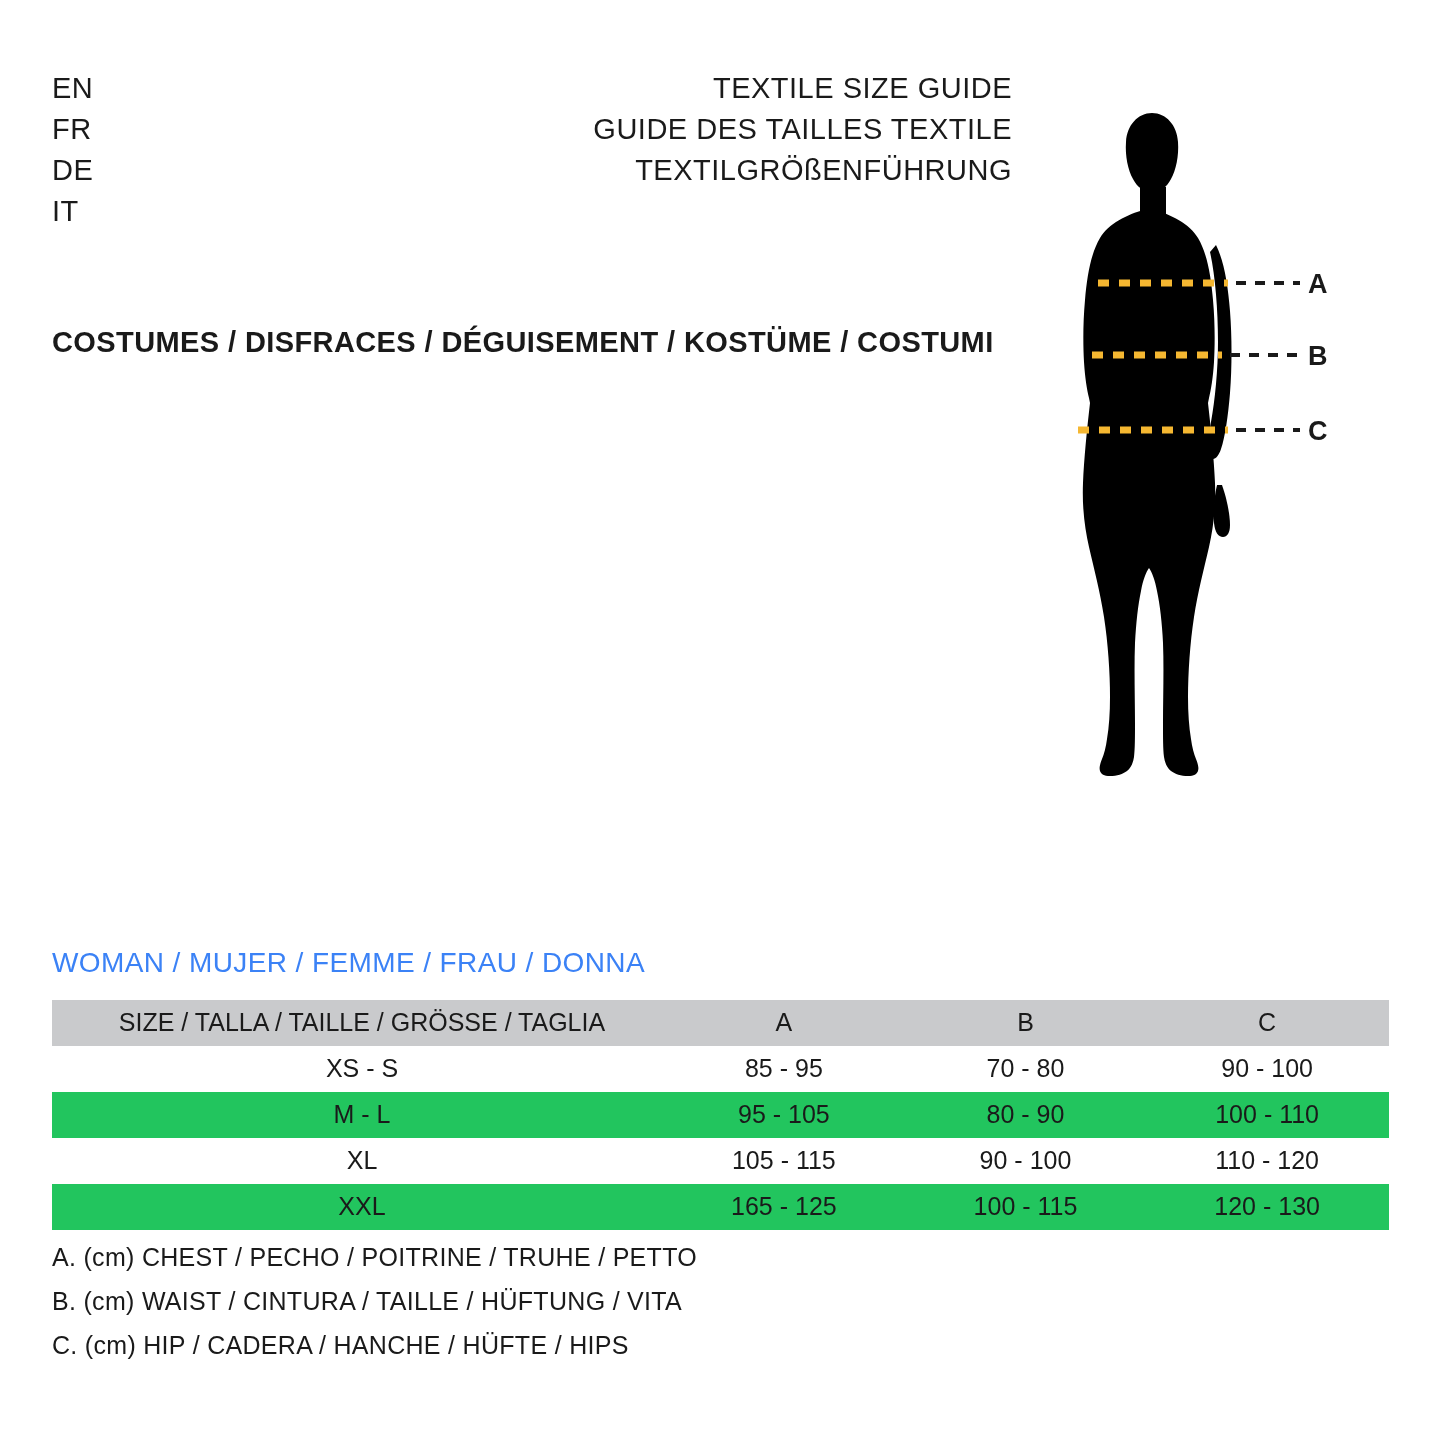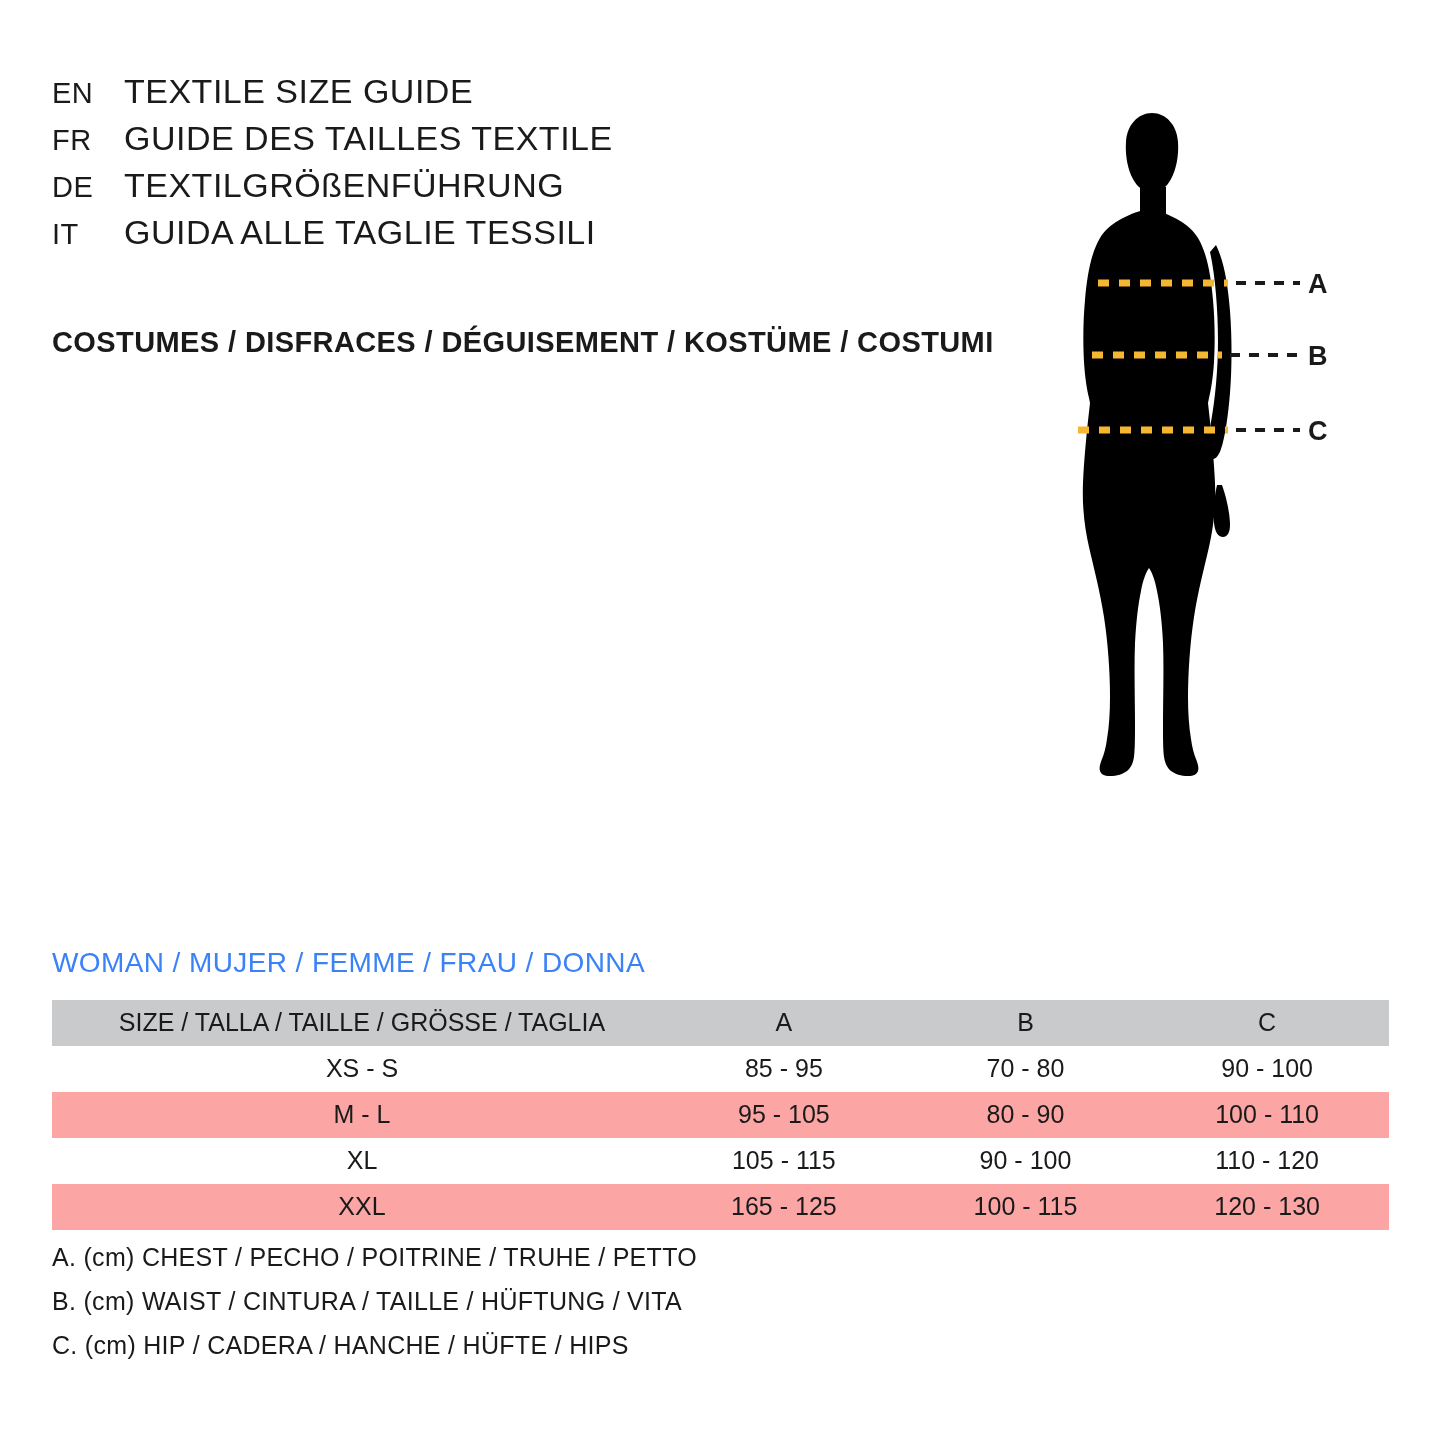--- a/index.html
+++ b/index.html
@@ -20,30 +20,31 @@
   .lang-block {
     position: absolute;
     left: 52px;
     top: 72px;
     width: 960px;
   }
   .lang-row {
     display: flex;
     align-items: baseline;
     margin-bottom: 8px;
+    justify-content: space-between;
   }
   .lang-code {
     width: 72px;
     flex: 0 0 72px;
     font-size: 29px;
     letter-spacing: 0.5px;
     color: #1a1a1a;
   }
   .lang-text {
-    font-size: 34px;
+    font-size: 29px;
     letter-spacing: 0.5px;
     color: #1a1a1a;
   }
 
   .costumes-line {
     position: absolute;
     left: 52px;
     top: 326px;
     font-size: 29px;
     font-weight: bold;
@@ -103,21 +104,21 @@
     padding-left: 10px;
     width: 600px;
   }
   table.size-table thead tr {
     background: #c9cacc;
   }
   table.size-table tbody tr.odd {
     background: #ffffff;
   }
   table.size-table tbody tr.even {
-    background: #fca5a5;
+    background: #22c55e;
   }
 
   
   .legend {
     position: absolute;
     left: 52px;
     top: 1243px;
   }
   .legend-row {
     font-size: 25px;
@@ -137,21 +138,20 @@
   <div class="lang-row">
     <span class="lang-code">FR</span>
     <span class="lang-text">GUIDE DES TAILLES TEXTILE</span>
   </div>
   <div class="lang-row">
     <span class="lang-code">DE</span>
     <span class="lang-text">TEXTILGRÖßENFÜHRUNG</span>
   </div>
   <div class="lang-row">
     <span class="lang-code">IT</span>
-    <span class="lang-text">GUIDA ALLE TAGLIE TESSILI</span>
   </div>
 </div>
 
 <div class="costumes-line">COSTUMES / DISFRACES / DÉGUISEMENT / KOSTÜME / COSTUMI</div>
 
 <div class="figure-wrap">
   <svg class="figure-svg" width="380" height="830" viewBox="0 0 380 830">
 
     <path fill="#000000" d="M132 58 c-14,0 -25,12 -26,29 -1,14 2,28 7,37 4,8 11,13 19,13 8,0 15,-5 19,-13 5,-9 8,-23 7,-37 -1,-17 -12,-29 -26,-29 z"></path>
 

